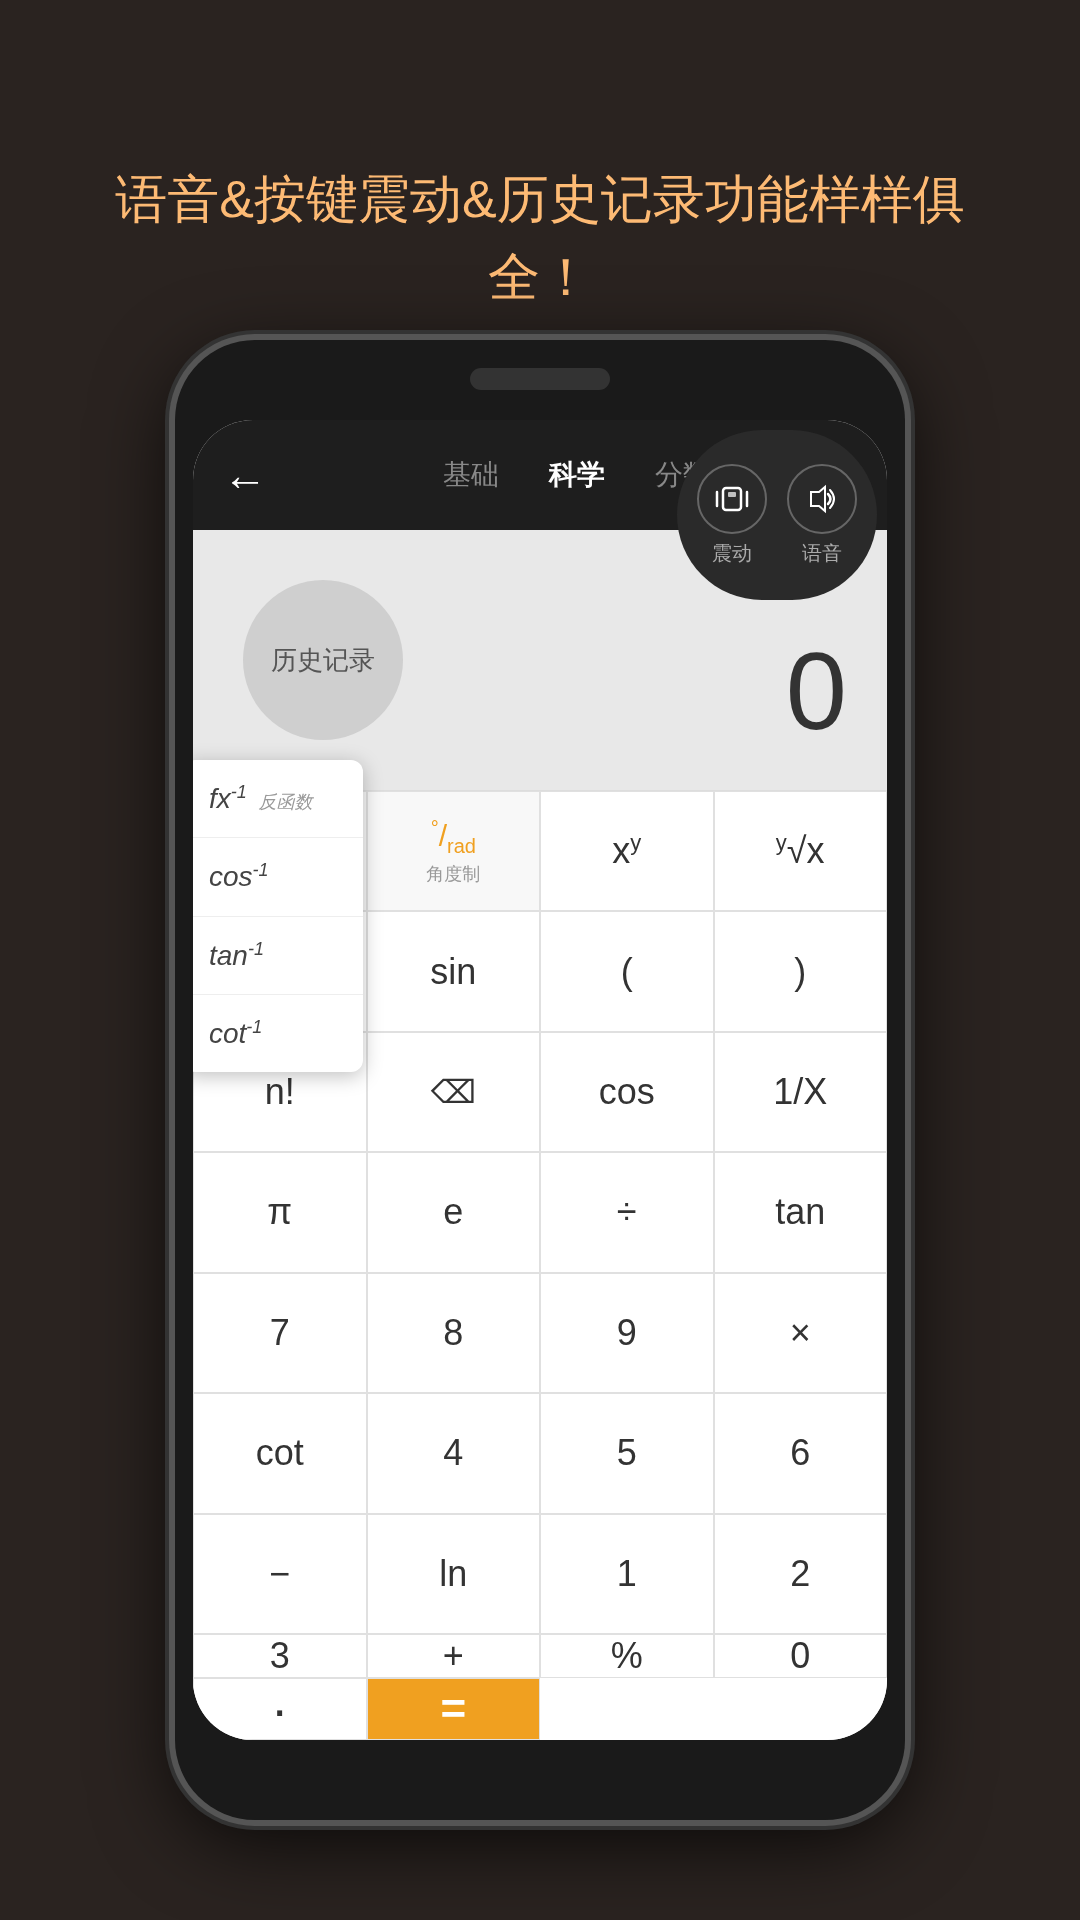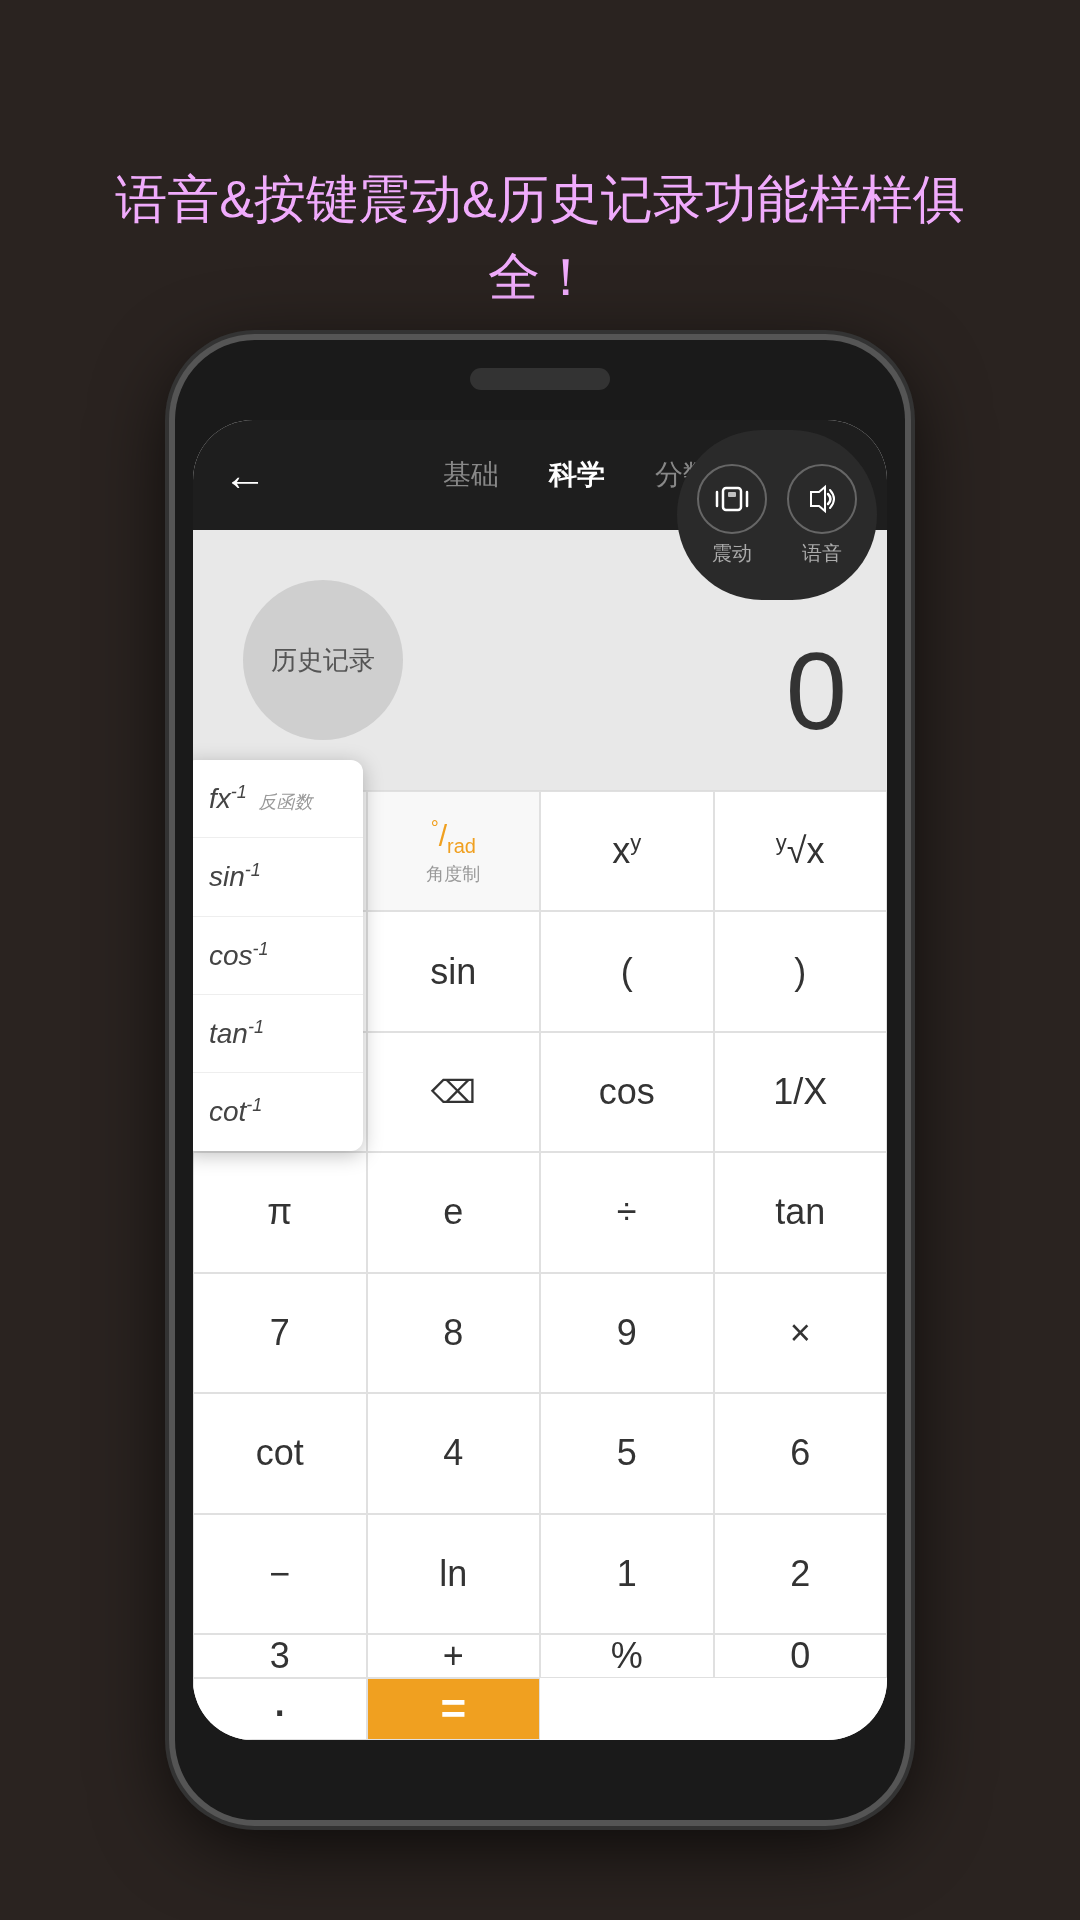--- a/index.html
+++ b/index.html
@@ -8,21 +8,21 @@
       height: 1920px;
       background: #2a2320;
       font-family: 'Arial', sans-serif;
       overflow: hidden;
       position: relative;
     }
 
     
     .promo-text {
       text-align: center;
-      color: #f0abfc;
+      color: #fdba74;
       font-size: 52px;
       line-height: 1.5;
       padding: 160px 80px 60px;
     }
 
     
     .phone-outer {
       position: absolute;
       top: 340px;
       left: 50%;
@@ -402,23 +402,20 @@
         </div>
 
     </div>
 
     <div class="dropdown-popup">
 
       <div class="dropdown-item">
         fx<sup>-1</sup> <span style="font-size:18px;color:#999;margin-left:4px;">反函数</span>
       </div>
       <div class="dropdown-item">
-        sin<sup>-1</sup>
-      </div>
-      <div class="dropdown-item">
         cos<sup>-1</sup>
       </div>
       <div class="dropdown-item">
         tan<sup>-1</sup>
       </div>
       <div class="dropdown-item">
         cot<sup>-1</sup>
       </div>
     </div>
 

